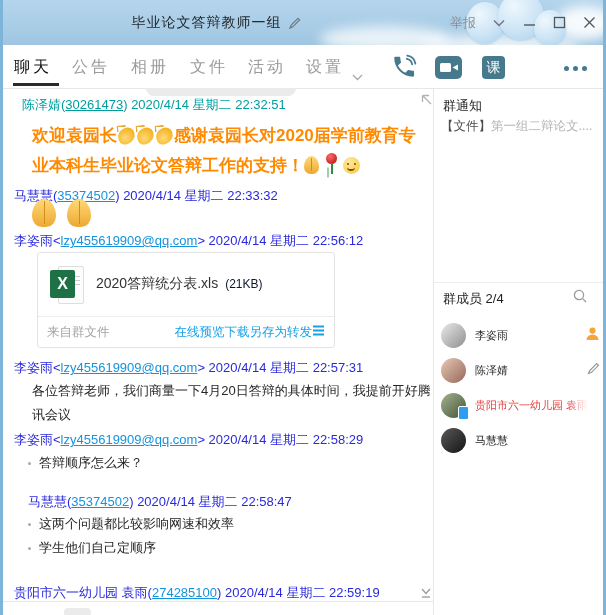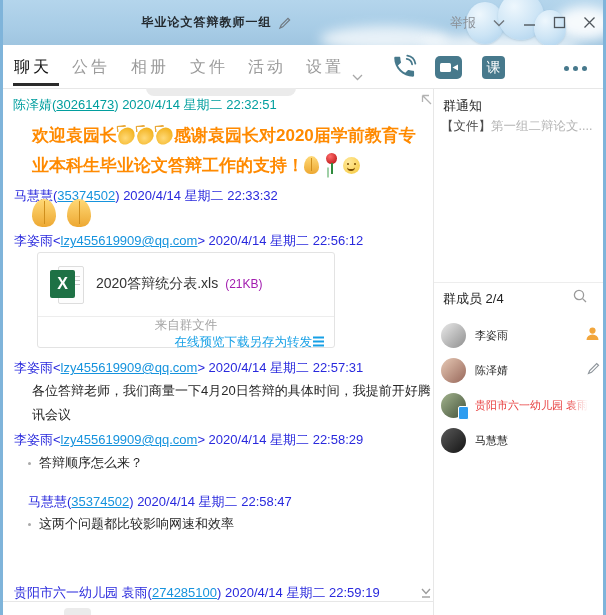--- a/index.html
+++ b/index.html
@@ -9,21 +9,21 @@
   
   .wborder{position:absolute;top:0;bottom:0;width:3px;background:#7fb4da;z-index:60;}
   
   .titlebar{position:absolute;left:0;top:0;width:606px;height:45px;
     background:linear-gradient(180deg,#b4d5ec 0%,#a6cbe5 70%,#9fc5e0 100%);overflow:hidden;z-index:50;}
   .cloud{position:absolute;background:#fff;border-radius:50%;filter:blur(6px);opacity:.75;}
   .balloon{position:absolute;border-radius:50%;
     background:radial-gradient(circle at 35% 30%,#eef7fd 0%,#cce4f5 55%,#a9cfec 100%);
     box-shadow:0 1px 2px rgba(120,160,190,.35);}
   .title-wrap{position:absolute;left:0;top:0;width:433px;height:45px;display:flex;align-items:center;justify-content:center;gap:6px;}
-  .title-text{font-size:12px;color:#23292e;letter-spacing:1px;font-weight:bold;}
+  .title-text{font-size:14px;color:#23292e;letter-spacing:1px;}
   .tb-controls{position:absolute;right:10px;top:0;height:45px;display:flex;align-items:center;gap:16px;}
   .report{font-size:13px;color:#8b9096;cursor:pointer;}
   .ctl{width:14px;height:14px;display:inline-flex;align-items:center;justify-content:center;cursor:pointer;}
   
   .tabbar{position:absolute;left:3px;top:45px;width:600px;height:43px;background:#fff;z-index:40;}
   .tab{position:absolute;top:12px;font-size:16px;letter-spacing:3px;color:#9b9b9b;cursor:pointer;white-space:nowrap;}
   .tab.active{color:#111;}
   .tab-underline{position:absolute;left:10px;top:38px;width:46px;height:3px;background:#2b2b2b;}
   .tool-ic{position:absolute;top:11px;cursor:pointer;}
   .tile{width:23px;height:23px;background:#47798c;border-radius:4px;color:#fff;font-size:14px;display:flex;align-items:center;justify-content:center;}
@@ -69,23 +69,23 @@
   
   .fcard{position:absolute;left:37px;top:252px;width:296px;height:94px;border:1px solid #e3e3e3;border-radius:3px;background:#fff;}
   .fcard-top{position:relative;height:63px;}
   .xls{position:absolute;left:10px;top:10px;width:38px;height:42px;}
   .xls-page{position:absolute;right:2px;top:3px;width:24px;height:36px;background:#fdfdfd;border:1px solid #ddd;border-radius:2px;}
   .xls-page::before{content:"";position:absolute;right:3px;top:6px;width:12px;height:14px;
     background:repeating-linear-gradient(#fff 0 3px,#ccc 3px 4px);}
   .xls-sq{position:absolute;left:2px;top:7px;width:25px;height:28px;background:#1e7145;border-radius:2px;
     color:#fff;font-weight:bold;font-size:16px;display:flex;align-items:center;justify-content:center;}
   .fname{position:absolute;left:58px;top:22px;font-size:14px;color:#333;white-space:nowrap;}
-  .fsize{font-size:12px;color:#a21caf;margin-left:7px;}
+  .fsize{font-size:12px;color:#0f172a;margin-left:7px;}
   .fcard-foot{position:absolute;left:0;right:0;bottom:0;height:30px;border-top:1px solid #ededed;
-    display:flex;align-items:center;font-size:12.5px;padding:0 9px;flex-direction:column;}
+    display:flex;align-items:center;font-size:12.5px;padding:0 9px;}
   .fsource{color:#a5a5a5;}
   .flinks{margin-left:auto;display:flex;align-items:center;gap:0;color:#16a0e6;}
   .flink{cursor:pointer;}
   
   .sb-title{position:absolute;font-size:13px;color:#1f1f1f;}
   .notice-item{position:absolute;font-size:12.5px;white-space:nowrap;}
   .notice-tag{color:#4d4d4d;}
   .notice-text{color:#b3b3b3;}
   .member{position:absolute;left:441px;width:160px;height:26px;display:flex;align-items:center;cursor:pointer;}
   .avatar{width:25px;height:25px;border-radius:50%;flex:0 0 auto;position:relative;}
@@ -188,21 +188,21 @@
 
   <div>
 
     <div class="pill" style="left:146px;top:88px;width:150px;height:8px;border-radius:0 0 8px 8px;"></div>
     <span class="scroll-ic" style="left:420px;top:92px;">
       <svg width="13" height="13" viewBox="0 0 13 13">
           <path d="M2.5 2.5 H9 M2.5 2.5 V9 M2.5 2.5 L11 11" fill="none" stroke="#b2b2b2" stroke-width="1.3"></path>
         </svg>
     </span>
 
-    <div class="hd green" style="left:5px;top:96px;padding-left:8px;">
+    <div class="hd green" style="left:14px;top:96px;padding-left:8px;">
       <span>陈泽婧(</span><span class="lk">30261473</span><span>) 2020/4/14 星期二 22:32:51</span>
     </div>
 
     <div class="orange-msg">
       <span>欢迎袁园长</span><span class="clap"></span><span class="clap"></span><span class="clap"></span><span>感谢袁园长对2020届学前教育专业本科生毕业论文答辩工作的支持！</span><span class="pray"></span> <span class="rose"></span> <span class="smiley"></span>
     </div>
 
     <div class="hd blue" style="left:14px;top:187px;">
       <span>马慧慧(</span><span class="lk">35374502</span><span>) 2020/4/14 星期二 22:33:32</span>
     </div>
@@ -253,20 +253,21 @@
     <div class="bullets" style="left:14px;top:451px;">
       <div class="bullet">答辩顺序怎么来？</div>
     </div>
 
     <div class="hd blue" style="left:28px;top:493px;">
       <span>马慧慧(</span><span class="lk">35374502</span><span>) 2020/4/14 星期二 22:58:47</span>
     </div>
 
     <div class="bullets" style="left:14px;top:512px;">
       <div class="bullet">这两个问题都比较影响网速和效率</div>
+      <div class="bullet">学生他们自己定顺序</div>
     </div>
 
     <div class="hd blue" style="left:14px;top:584px;">
       <span>贵阳市六一幼儿园  袁雨(</span><span class="lk">274285100</span><span>) 2020/4/14 星期二 22:59:19</span>
     </div>
 
     <span class="scroll-ic" style="left:418px;top:585px;">
       <svg width="16" height="15" viewBox="0 0 16 15">
           <polyline points="4,4 8,8.5 12,4" fill="none" stroke="#9c9c9c" stroke-width="1.4"></polyline>
           <line x1="4" y1="12" x2="12" y2="12" stroke="#9c9c9c" stroke-width="1.4"></line>

